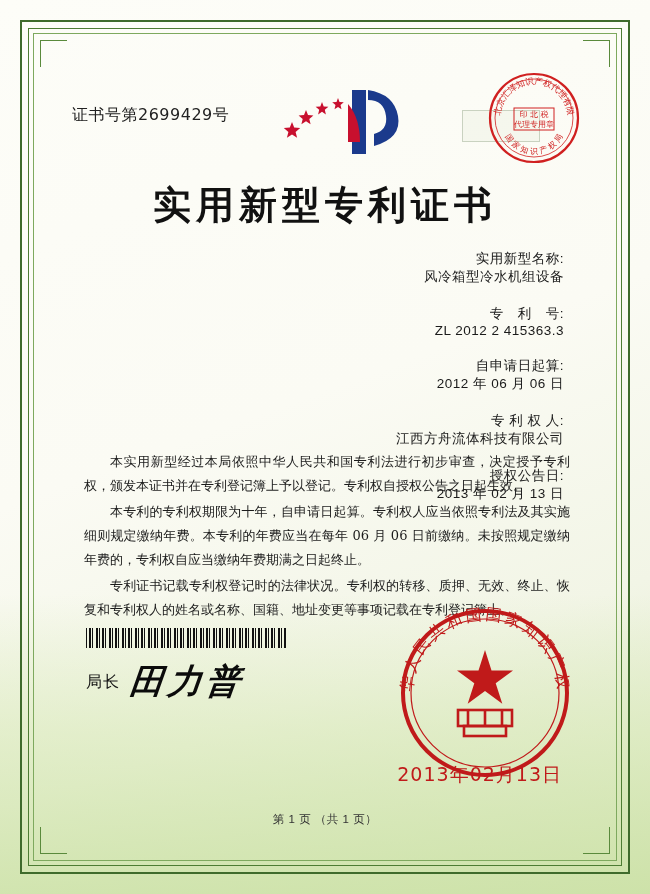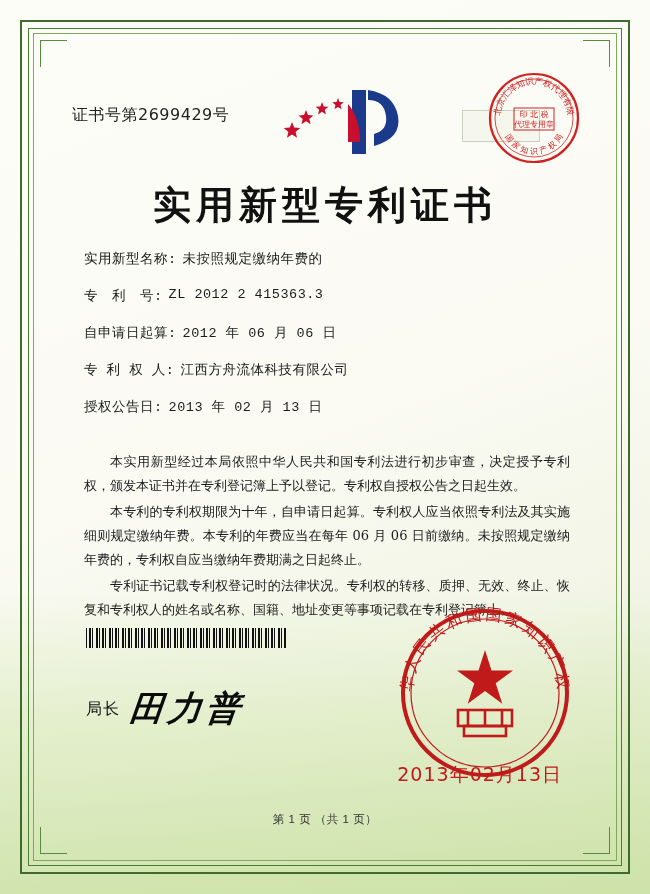--- a/index.html
+++ b/index.html
@@ -112,25 +112,26 @@
   }
 
   
   #fields {
     position: absolute;
     left: 34px; top: 200px;
     width: 480px;
   }
   .field-row {
     display: flex;
-    align-items: flex-start;
+    align-items: flex-end;
     margin-bottom: 19px;
     font-size: 13.5px;
     color: #1b1b1b;
-    font-family: Liberation Mono, monospace;
+    font-family: Liberation Sans, sans-serif;
+    flex-direction: column;
   }
   .field-label {
     white-space: nowrap;
     letter-spacing: 0.5px;
   }
   .field-value {
     margin-left: 6px;
     letter-spacing: 0.5px;
   }
 
@@ -160,21 +161,21 @@
       #111 0px, #111 1px, transparent 1px, transparent 3px,
       #111 3px, #111 5px, transparent 5px, transparent 6px,
       #111 6px, #111 7px, transparent 7px, transparent 10px,
       #111 10px, #111 12px, transparent 12px, transparent 13px
     );
   }
 
   
   #signature-row {
     position: absolute;
-    left: 36px; top: 636px;
+    left: 36px; top: 609px;
     display: flex;
     align-items: center;
   }
   #director-label {
     font-family: "DejaVu Serif", "Liberation Serif", serif;
     font-size: 16px;
     color: #111;
     letter-spacing: 1px;
   }
   #signature {
@@ -268,21 +269,21 @@
         <text x="48" y="47" font-size="8" fill="#d02020" text-anchor="middle" font-family="DejaVu Sans, sans-serif">印 北 税</text>
         <text x="48" y="57" font-size="8" fill="#d02020" text-anchor="middle" font-family="DejaVu Sans, sans-serif">代理专用章</text>
       </svg>
     </div>
 
     <div id="doc-title">实用新型专利证书</div>
 
     <div id="fields">
       <div class="field-row">
         <span class="field-label">实用新型名称:</span>
-        <span class="field-value">未按照规定缴纳年费的</span>
+        <span class="field-value">风冷箱型冷水机组设备</span>
       </div>
       <div class="field-row">
         <span class="field-label">专　利　号:</span>
         <span class="field-value">ZL 2012 2 415363.3</span>
       </div>
       <div class="field-row">
         <span class="field-label">自申请日起算:</span>
         <span class="field-value">2012 年 06 月 06 日</span>
       </div>
       <div class="field-row">

